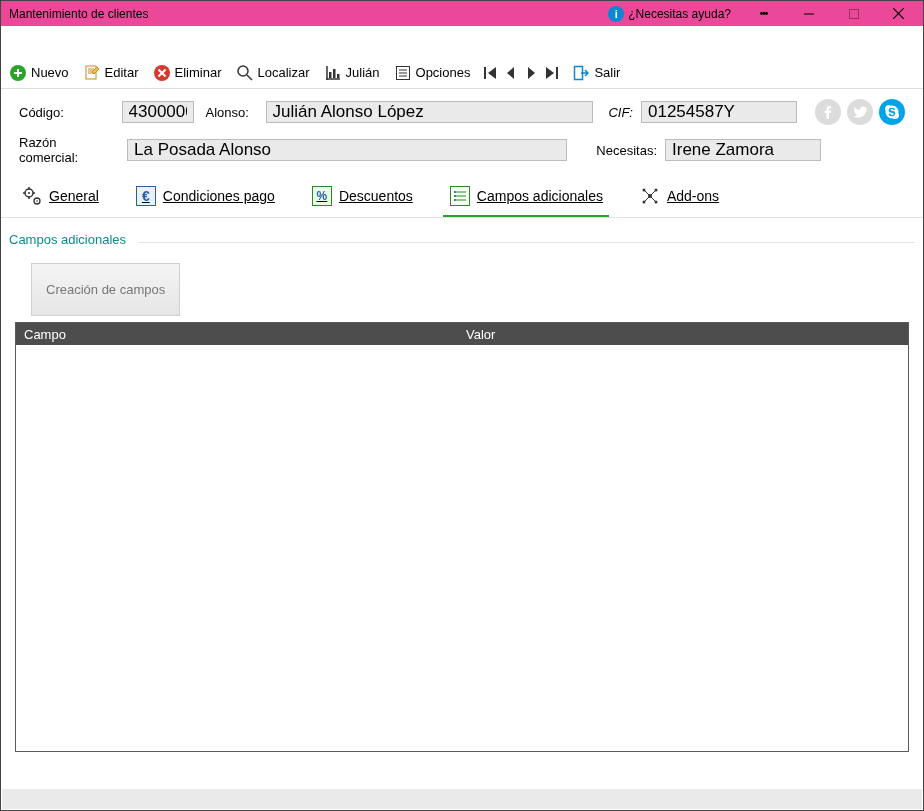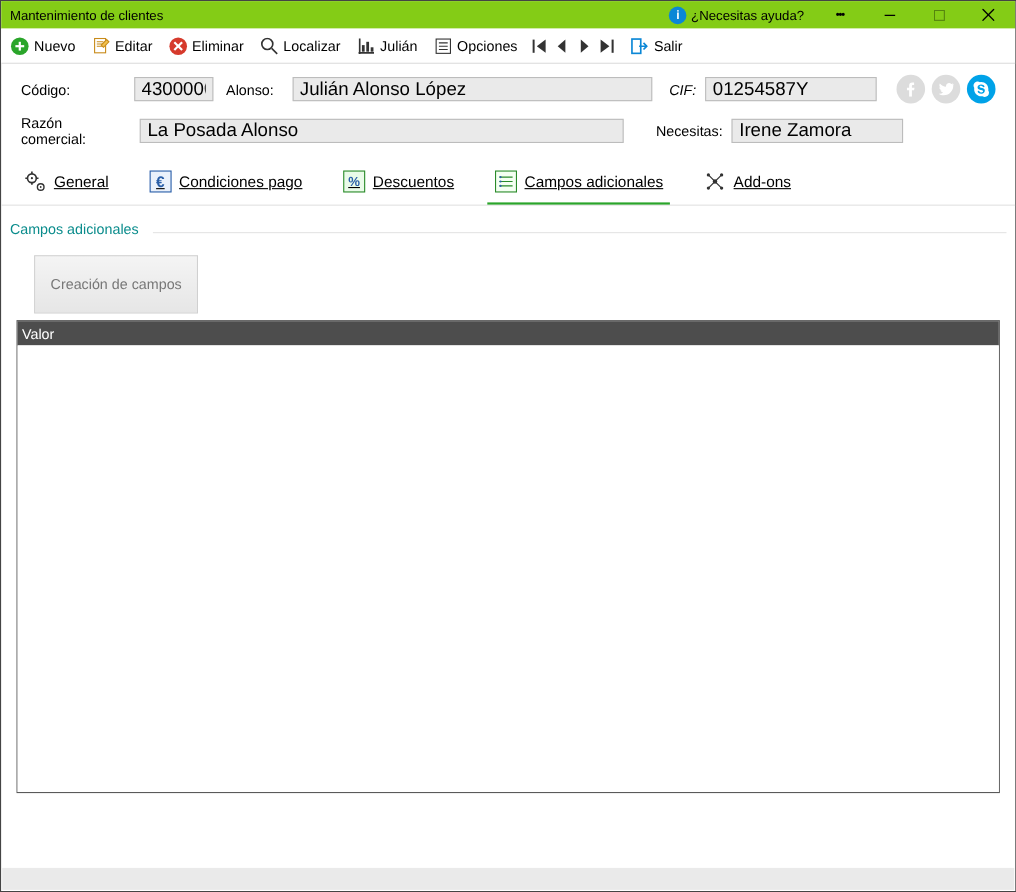--- a/index.html
+++ b/index.html
@@ -15,21 +15,21 @@
     position: relative;
   }
 
   
   .titlebar {
     height: 25px;
     display: flex;
     align-items: center;
     justify-content: space-between;
     padding: 0 2px 0 8px;
-    background: #84cc16;
+    background: #ec4899;
     font-size: 12px;
   }
   .titlebar .title { flex: 1; }
   .titlebar .help {
     display: flex;
     align-items: center;
     gap: 4px;
     color: #000;
     margin-right: 10px;
     cursor: pointer;
@@ -57,20 +57,21 @@
 
   
   .toolbar {
     height: 32px;
     display: flex;
     align-items: center;
     gap: 14px;
     padding: 0 8px;
     border-bottom: 1px solid #ddd;
     background: #fff;
+    margin-top: 31px;
   }
   .toolbar .tb-btn {
     display: flex;
     align-items: center;
     gap: 4px;
     cursor: pointer;
     font-size: 13px;
   }
   .tb-icon {
     width: 18px; height: 18px;
@@ -458,19 +459,20 @@
     </span>
     <span>Add-ons</span>
   </div>
 </div>
 
 <div class="section">
   <div class="section-header">Campos adicionales</div>
   <button class="create-btn">Creación de campos</button>
   <div class="grid-wrap">
     <div class="grid-header">
+      <div class="gh-campo">Campo</div>
       <div class="gh-valor">Valor</div>
     </div>
     <div class="grid-body"></div>
   </div>
 </div>
 
 <div class="statusbar"></div>
 
 </body></html>

